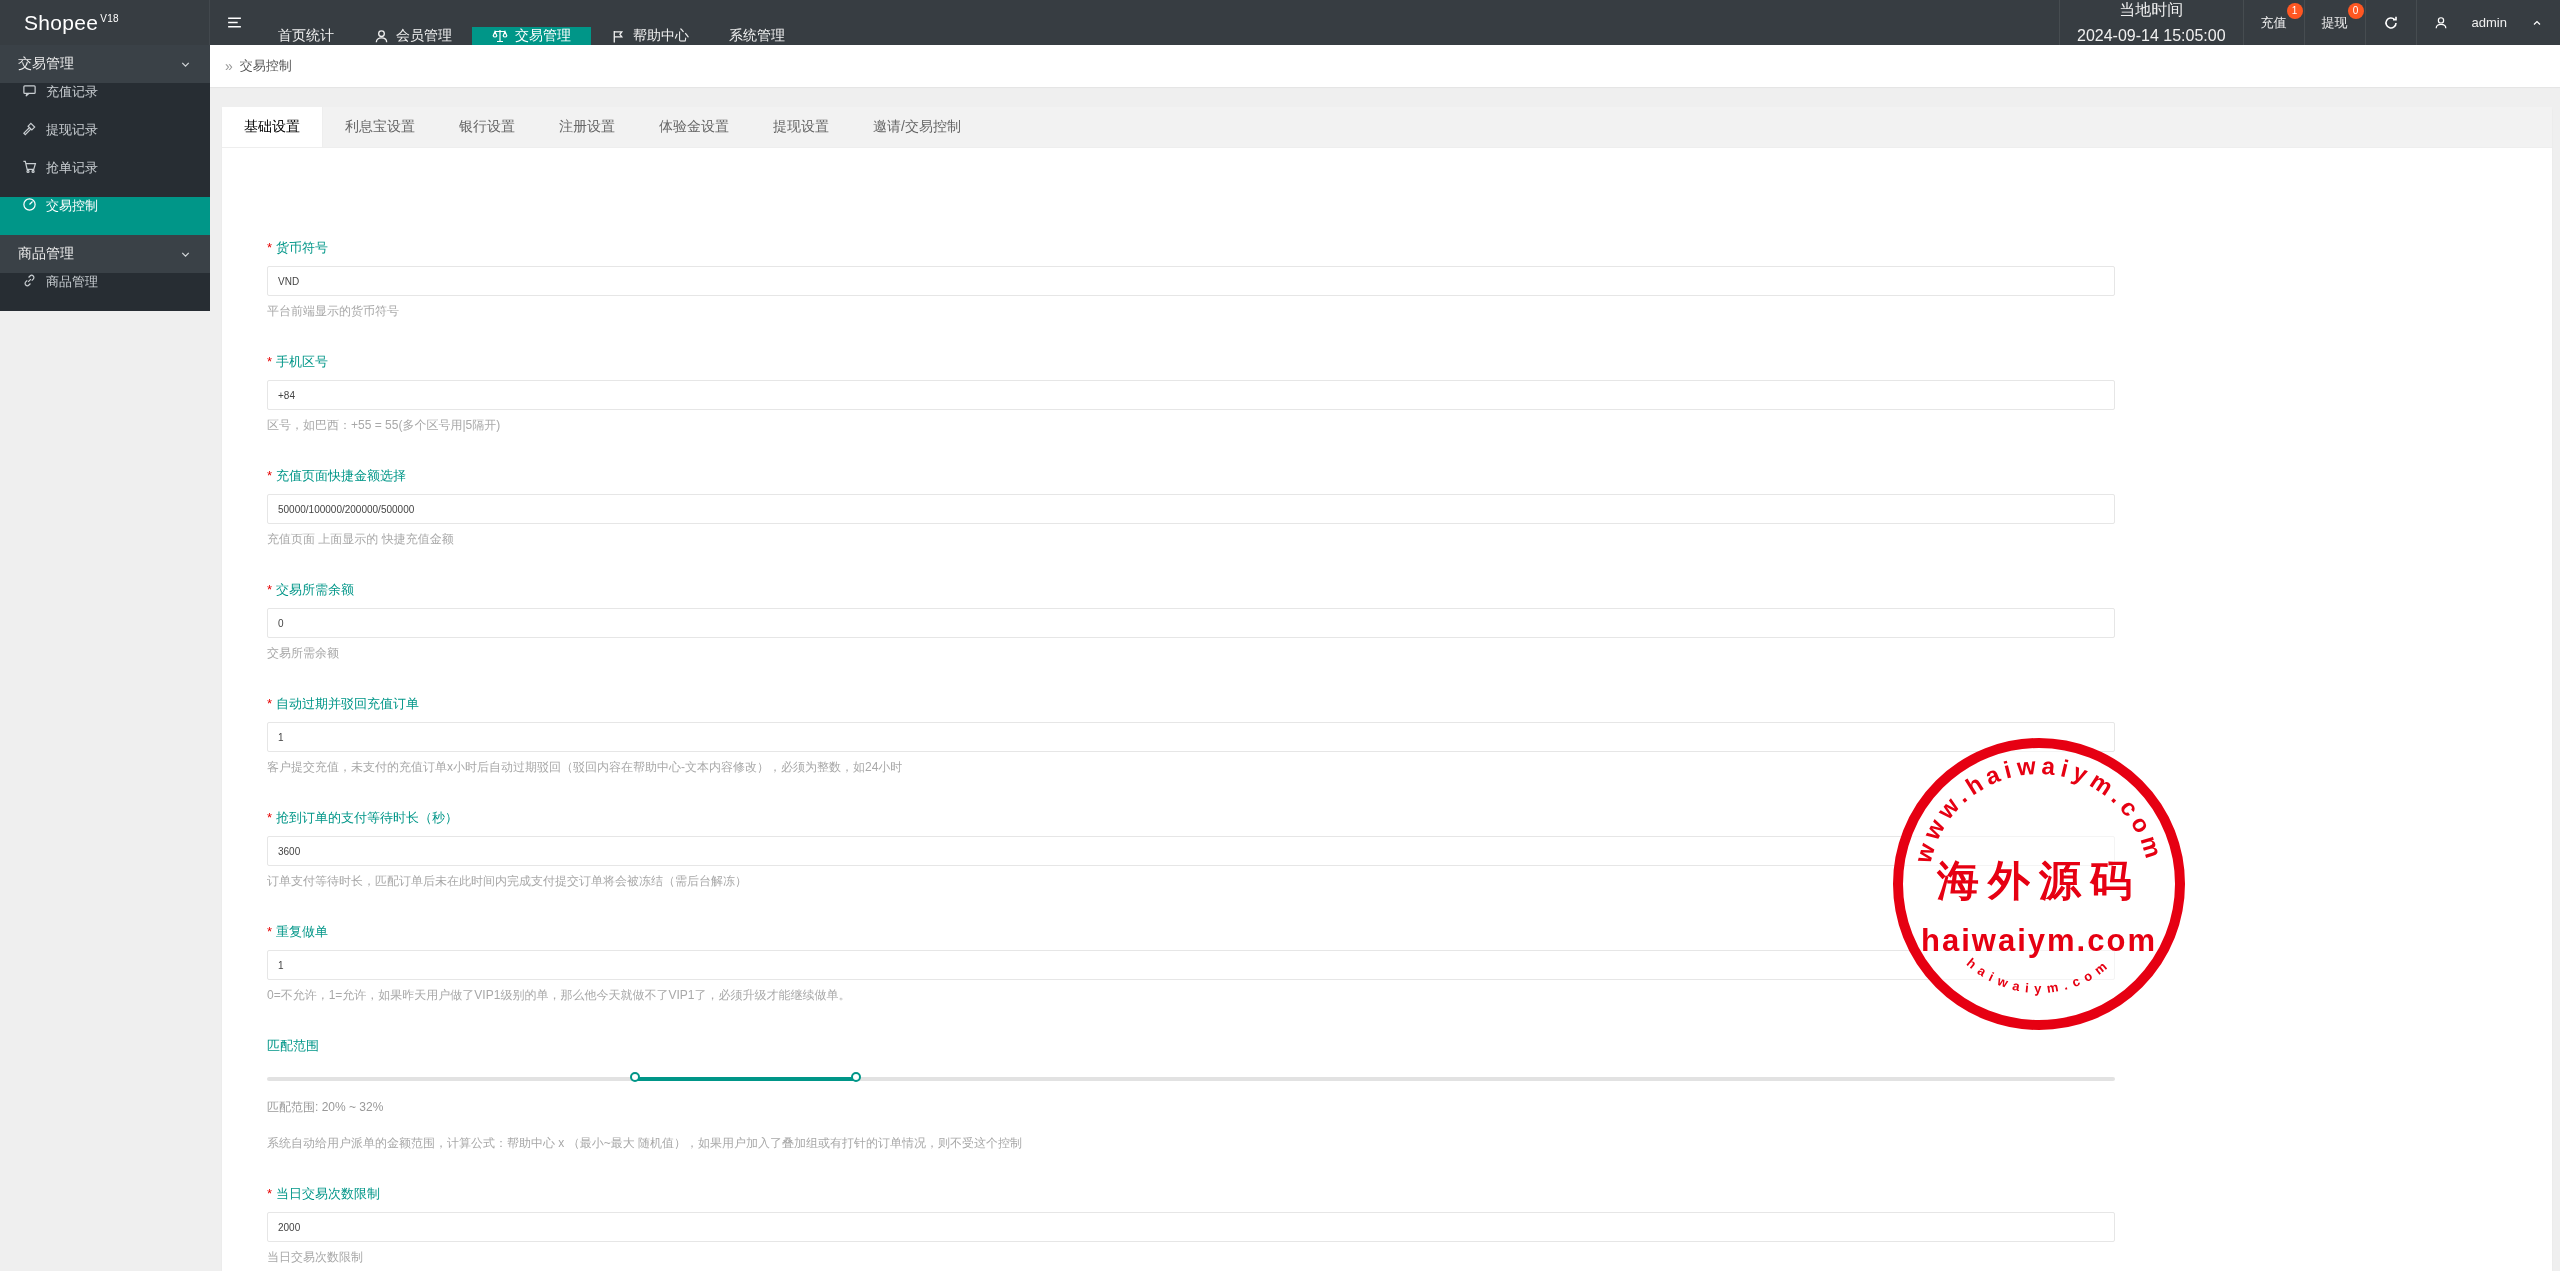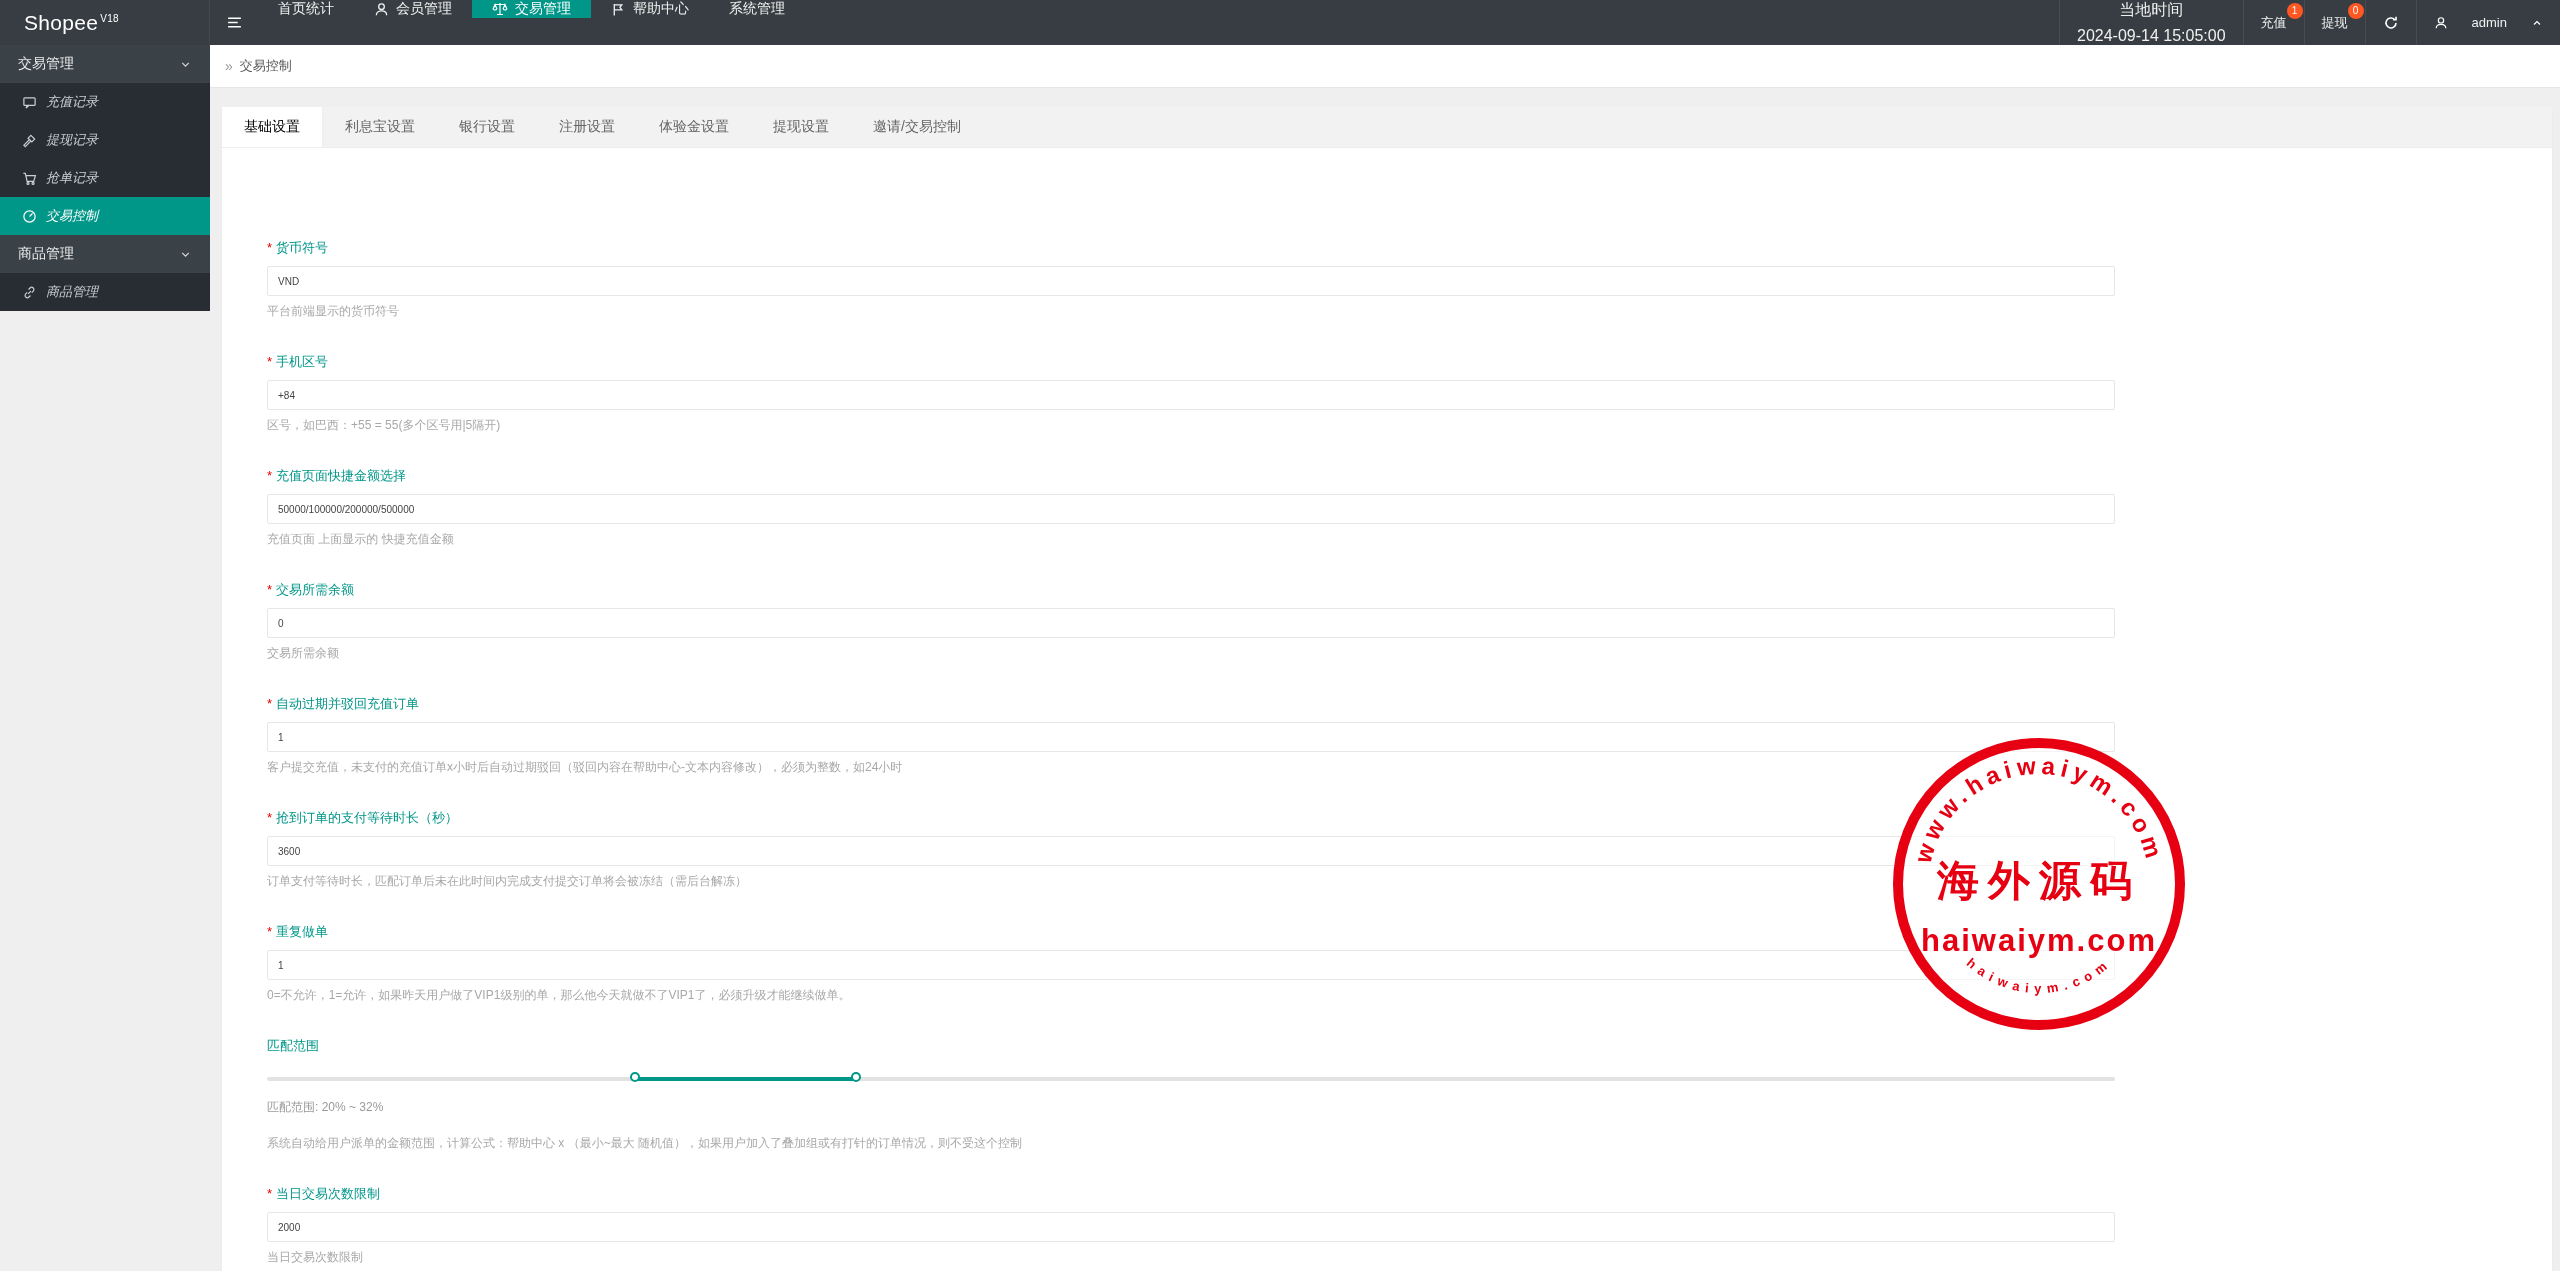--- a/index.html
+++ b/index.html
@@ -6,33 +6,33 @@
   html,body { width:2560px; height:1271px; overflow:hidden; }
   body { background:#efefef; font-family:"Liberation Sans","DejaVu Sans",sans-serif; }
   svg.ic { display:block; }
 
   
   .topbar { position:fixed; top:0; left:0; right:0; height:45px; background:#373d42; display:flex; align-items:stretch; color:#f0f0f0; z-index:20; }
   .logo-area { width:210px; display:flex; align-items:center; padding-left:24px; border-right:1px solid rgba(255,255,255,0.06); }
   .logo { font-size:21px; color:#fff; letter-spacing:.3px; }
   .logo sup { font-size:10px; margin-left:2px; }
   .burger { width:48px; display:flex; align-items:center; justify-content:center; cursor:pointer; }
-  .nav { display:flex; align-items:flex-start; }
+  .nav { display:flex; align-items:flex-end; }
   .nav-item { display:flex; align-items:center; gap:7px; padding:0 20px; font-size:14px; cursor:pointer; color:#f0f0f0; }
   .nav-item.active { background:#009688; color:#fff; }
   .top-right { margin-left:auto; display:flex; align-items:stretch; }
   .tr-block { display:flex; align-items:center; padding:0 17px; border-left:1px solid rgba(255,255,255,0.08); font-size:13px; position:relative; cursor:pointer; }
   .time-block { flex-direction:column; justify-content:center; font-size:16px; line-height:1.6; text-align:center; cursor:default;margin-left:33px; }
   .badge { position:absolute; top:3px; right:1px; background:#ff5722; color:#fff; font-size:10px; min-width:16px; height:16px; line-height:16px; border-radius:8px; text-align:center; padding:0 3px; }
   .user-block { gap:24px; }
 
   
   .sidebar { position:absolute; top:45px; left:0; width:210px; z-index:10; }
   .side-group-header { height:38px; background:#3a4147; color:#ececec; display:flex; align-items:center; justify-content:space-between; padding:0 18px; font-size:14px; cursor:pointer; }
-  .side-item { height:38px; background:#272d33; color:#c9ced2; display:flex; align-items:center; gap:9px; padding:0 18px 0 22px; font-size:13px; cursor:pointer;font-style:italic; }
+  .side-item { height:38px; background:#272d33; color:#c9ced2; display:flex; gap:9px; padding:0 18px 0 22px; font-size:13px; cursor:pointer; }
   .side-item.active { background:#009688; color:#fff; }
 
   
   .main { margin-left:210px; padding-top:45px; }
   .breadcrumb-bar { background:#fff; height:42px; display:flex; align-items:center; gap:7px; padding-left:15px; font-size:13px; color:#555; box-shadow:0 1px 1px rgba(0,0,0,0.04); }
   .crumb-prefix { color:#999; font-size:14px; }
   .card { margin:20px 8px 0 12px; background:#fff; min-height:1180px; border-radius:2px; box-shadow:0 1px 2px rgba(0,0,0,0.05); }
   .tabs { display:flex; align-items:stretch; height:41px; background:#f2f2f2; border-bottom:1px solid #eeeeee; }
   .tab { display:flex; align-items:center; padding:0 22px; font-size:14px; color:#666; cursor:pointer; }
   .tab.active { background:#fff; color:#000; border-right:1px solid #eee; }

